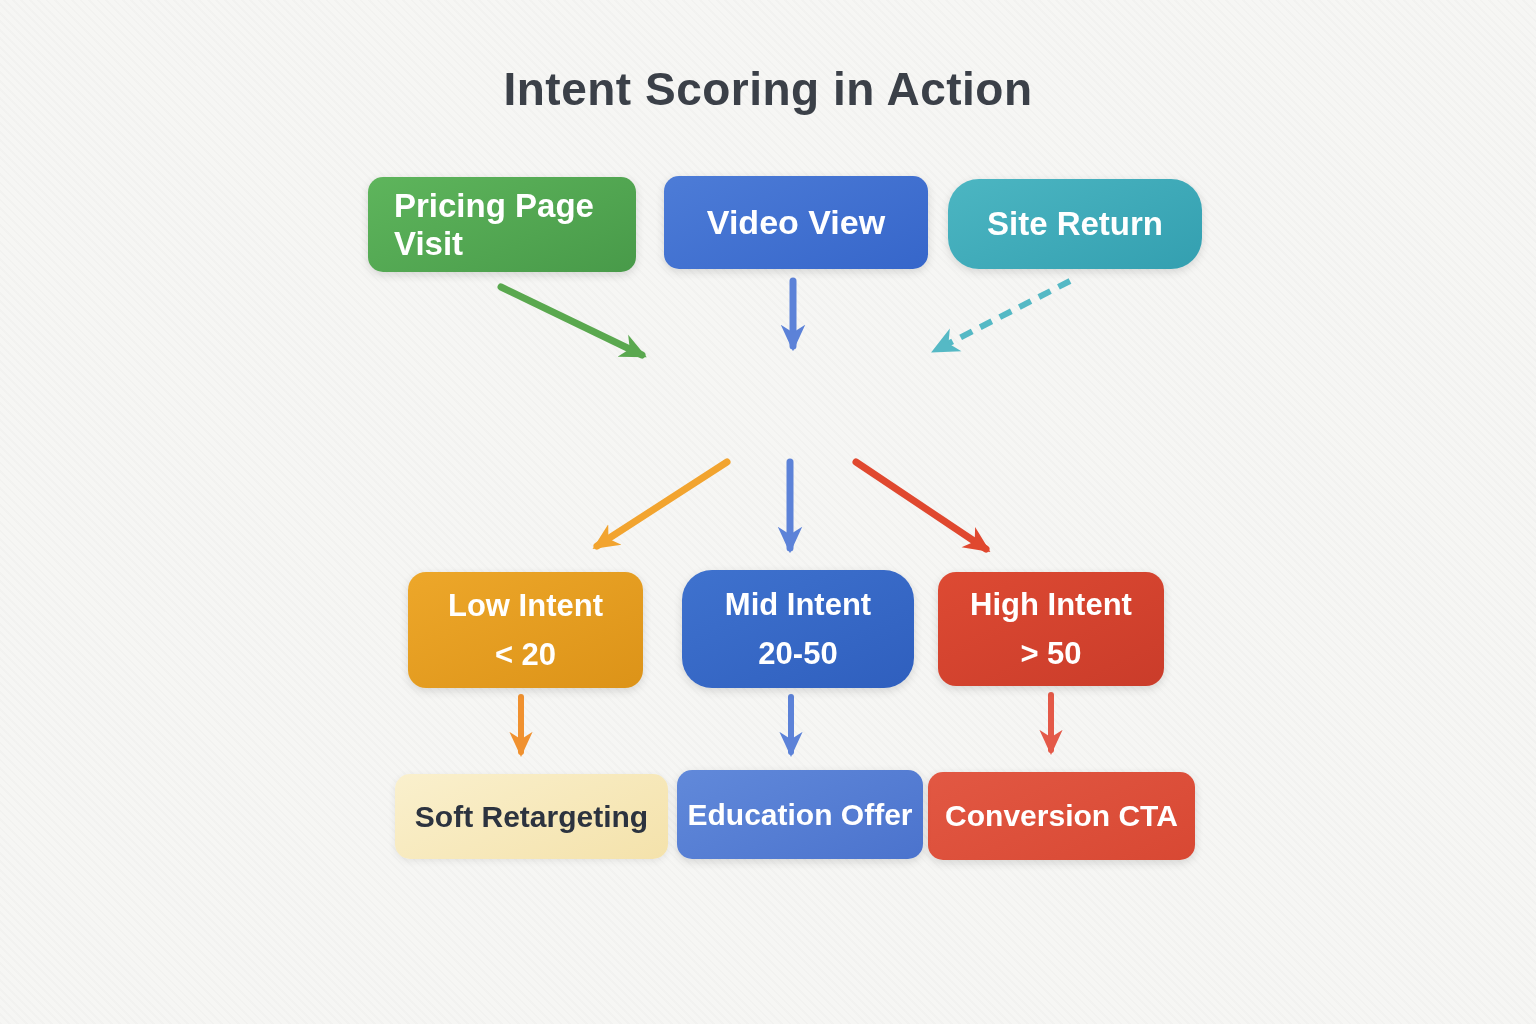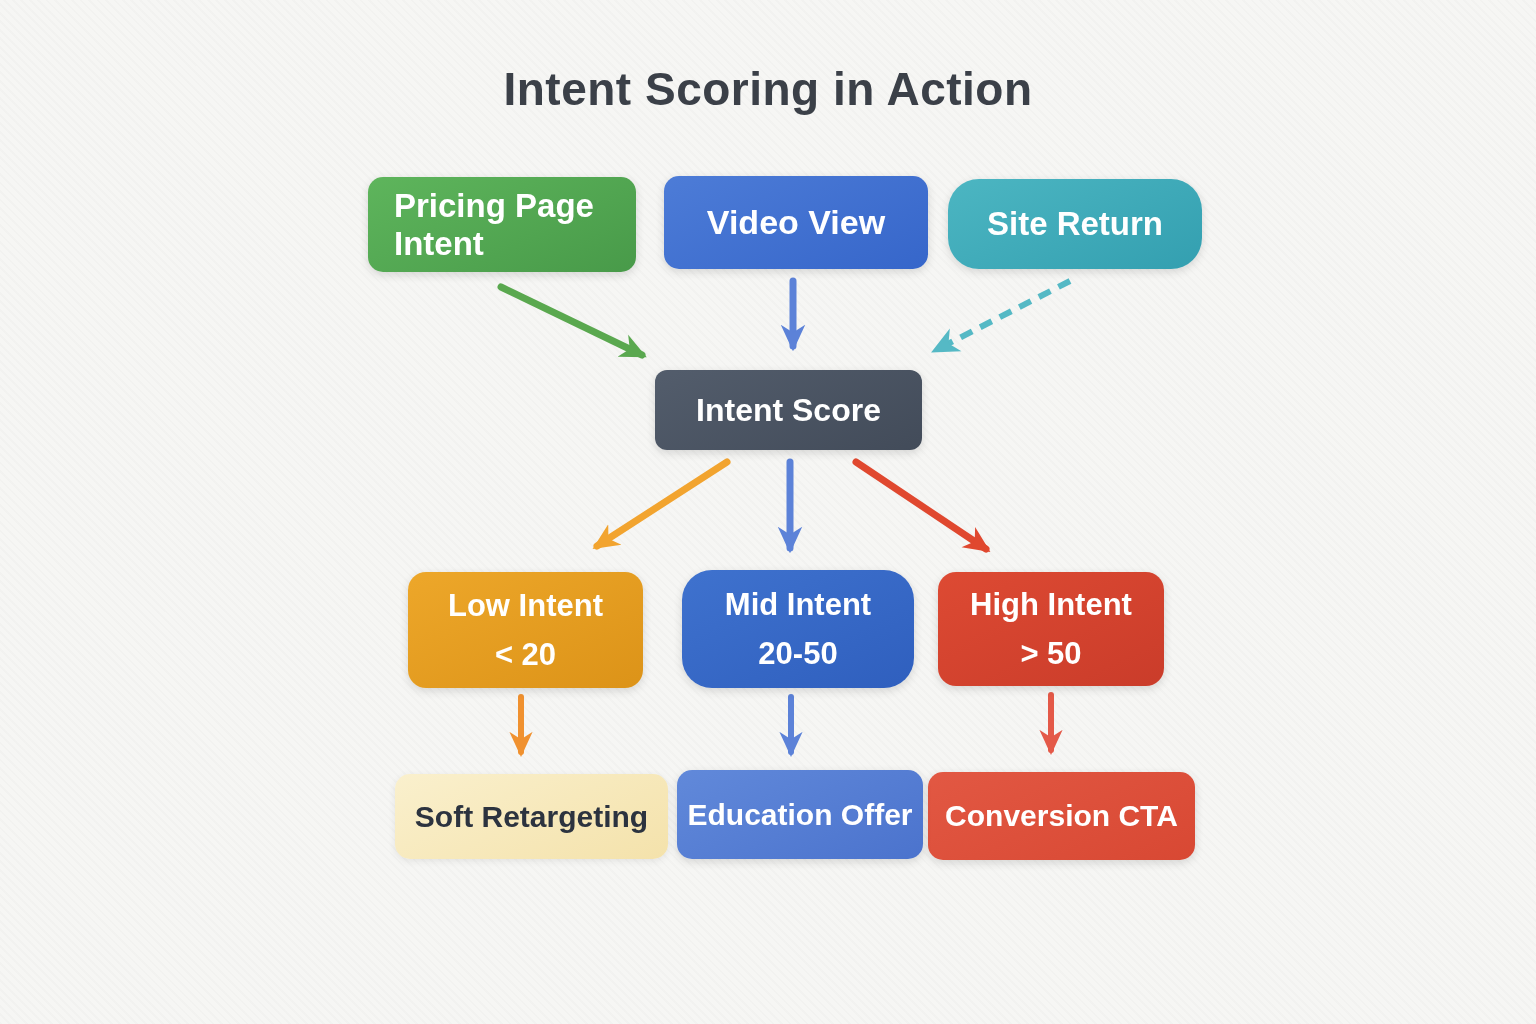--- a/index.html
+++ b/index.html
@@ -81,32 +81,29 @@
     <line class="edge w6 dashed" x1="1070" y1="281" x2="936" y2="350" marker-end="url(#mk2)" stroke="#55b9c5"></line>
     <line class="edge w7" x1="727" y1="462" x2="597" y2="546" marker-end="url(#mk3)" stroke="#f2a42f"></line>
     <line class="edge w7" x1="790" y1="462" x2="790" y2="548" marker-end="url(#mk4)" stroke="#5c82d8"></line>
     <line class="edge w7" x1="856" y1="462" x2="986" y2="549" marker-end="url(#mk5)" stroke="#e0482f"></line>
     <line class="edge w6" x1="521" y1="697" x2="521" y2="752" marker-end="url(#mk6)" stroke="#f0912f"></line>
     <line class="edge w6" x1="791" y1="697" x2="791" y2="752" marker-end="url(#mk7)" stroke="#5c82d8"></line>
     <line class="edge w6" x1="1051" y1="695" x2="1051" y2="750" marker-end="url(#mk8)" stroke="#e45948"></line>
   </svg>
 
   <div class="node" id="node-pricing" style="background: linear-gradient(155deg, rgb(94, 181, 92) 0%, rgb(72, 154, 73) 100%);">
-    <span>Pricing Page Intent</span>
+    <span>Pricing Page Visit</span>
   </div>
   <div class="node" id="node-video" style="background: linear-gradient(155deg, rgb(77, 124, 215) 0%, rgb(54, 102, 202) 100%);">
     <span>Video View</span>
   </div>
   <div class="node" id="node-site" style="background: linear-gradient(155deg, rgb(76, 182, 194) 0%, rgb(51, 159, 176) 100%); border-radius: 31px;">
     <span>Site Return</span>
   </div>
 
-  <div class="node" id="node-intent" style="background: linear-gradient(155deg, rgb(83, 93, 108) 0%, rgb(66, 75, 89) 100%);">
-    <span>Intent Score</span>
-  </div>
 
   <div class="node" id="node-low" style="background: linear-gradient(155deg, rgb(237, 167, 42) 0%, rgb(220, 147, 24) 100%);">
     <span>Low Intent</span>
     <span class="l2">&lt; 20</span>
   </div>
   <div class="node" id="node-mid" style="background: linear-gradient(155deg, rgb(63, 114, 206) 0%, rgb(47, 95, 190) 100%);">
     <span>Mid Intent</span>
     <span class="l2">20-50</span>
   </div>
   <div class="node" id="node-high" style="background: linear-gradient(155deg, rgb(221, 74, 51) 0%, rgb(202, 60, 42) 100%);">

